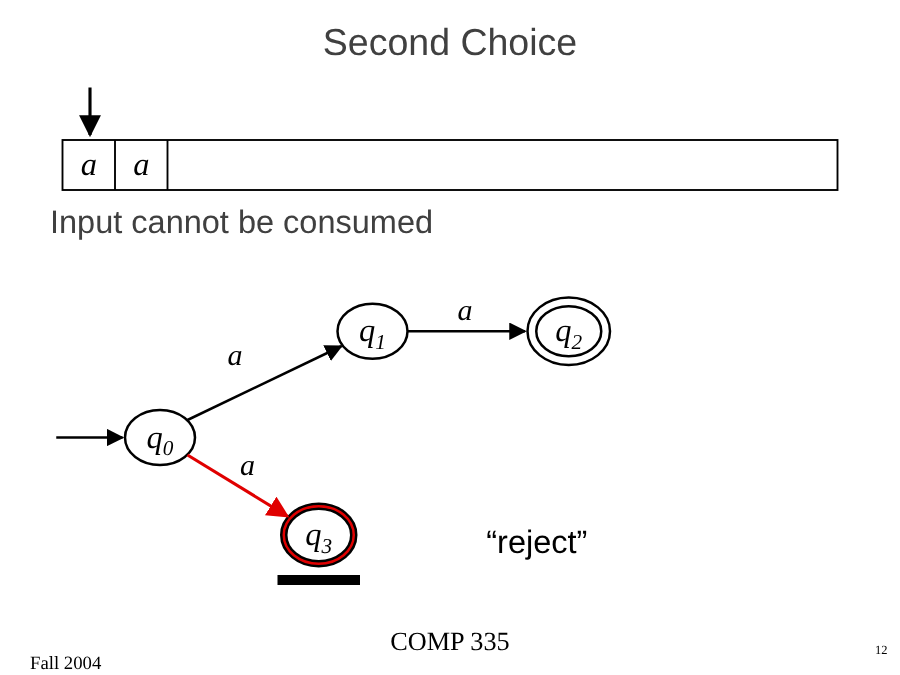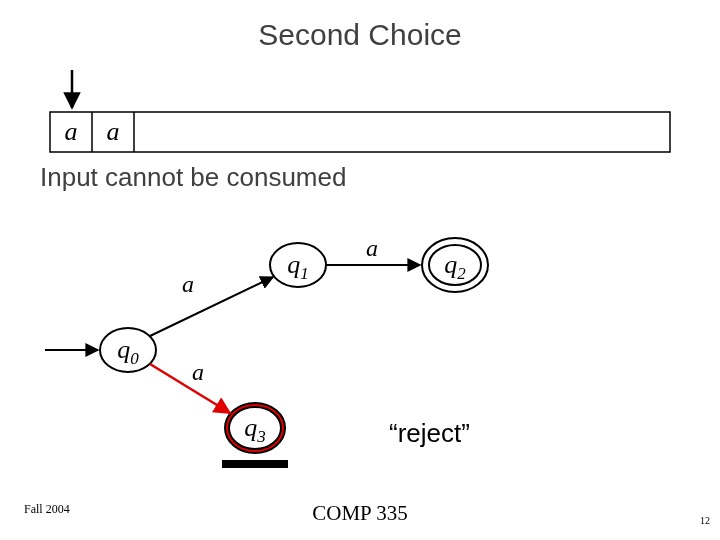--- a/index.html
+++ b/index.html
@@ -24,22 +24,22 @@
     color: #404040;
   }
   .reject {
     position: absolute;
     font-size: 26px;
     color: #000;
   }
   .footer-left {
     position: absolute;
     left: 24px;
-    bottom: 23px;
-    font-size: 12px;
+    bottom: 0;
+    font-size: 15px;
     font-family: "Times New Roman", serif;
   }
   .footer-center {
     position: absolute;
     left: 50%;
     transform: translateX(-50%);
     bottom: 14px;
     font-size: 21px;
     font-family: "Times New Roman", serif;
   }

